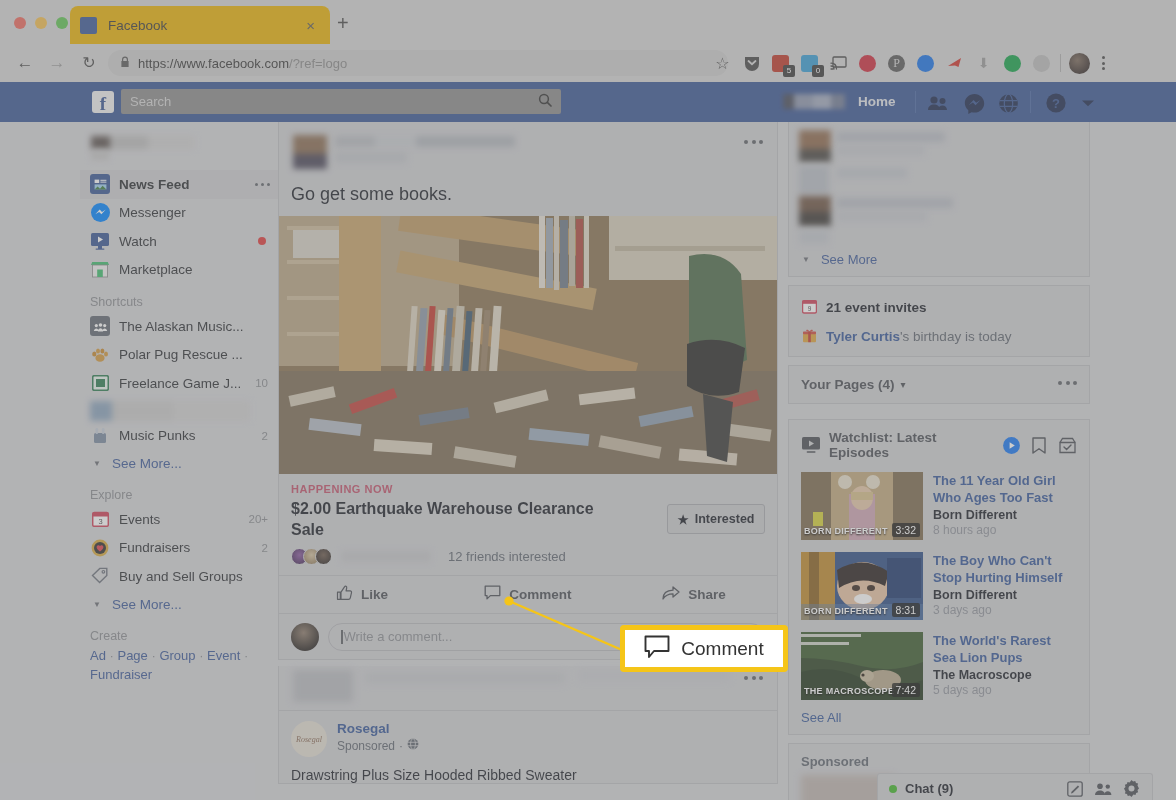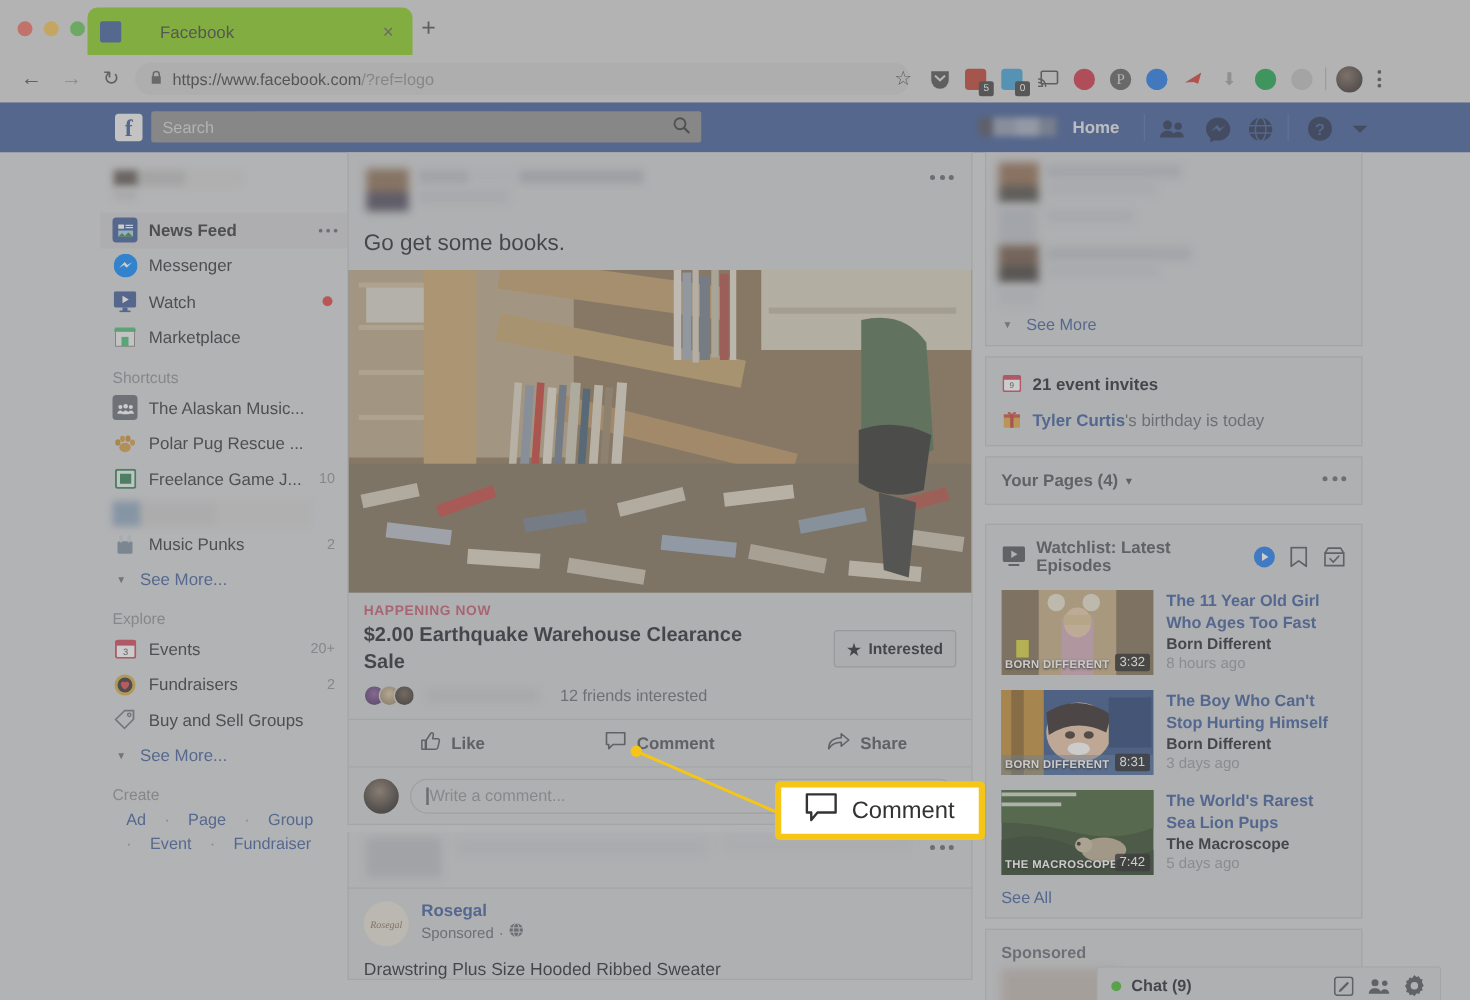--- a/index.html
+++ b/index.html
@@ -17,22 +17,22 @@
   .browser-topbar{
     position:absolute; top:0; left:0; width:1176px; height:44px;
     background:#d6d6d6;
   }
   .traffic{ position:absolute; top:17px; left:14px; display:flex; gap:9px; }
   .traffic span{ width:12px; height:12px; border-radius:50%; display:block; }
   .t-red{ background:#ed6a5e; } .t-yellow{ background:#f4bf4f; } .t-green{ background:#61c554; }
 
   .tab{
     position:absolute; top:6px; left:70px; width:260px; height:38px;
-    background:#84cc16; border-radius:8px 8px 0 0;
-    display:flex; align-items:center; padding:0 10px;gap:20px;
+    background:#eab308; border-radius:8px 8px 0 0;
+    display:flex; align-items:center; padding:0 10px;
   }
   .tab-fav{
     width:17px;height:17px;background:#3b5998;border-radius:2px;
     color:#fff;font-family:"Liberation Serif",serif;font-weight:bold;font-size:14px;
     display:flex;align-items:center;justify-content:center;line-height:1;
   }
   .tab-title{ margin-left:11px; font-size:13.5px; color:#3b3b3b; flex:1; }
   .tab-close{ font-size:15px; color:#5a5a5a; padding:0 5px; cursor:default;}
   .newtab{ position:absolute; top:12px; left:337px; font-size:20px; color:#4a4a4a; font-weight:300;}
 
@@ -109,21 +109,21 @@
   .sb-count{ position:absolute; right:10px; font-size:11.5px; color:#8a8d91;}
   .sb-dot{ position:absolute; right:12px; width:8px;height:8px;border-radius:50%;background:#e03b3b;}
   .sb-dots{ position:absolute; right:8px; display:flex;gap:2.5px;}
   .sb-dots i{ width:3.5px;height:3.5px;border-radius:50%;background:#62666d;display:block;}
   .sb-head{ font-size:12.5px; color:#8a8d91; padding:11px 0 3px 10px;}
   .sb-more{ display:flex;align-items:center; height:27px; padding-left:10px; font-size:13.5px; color:#3b5998;}
   .caret{ font-size:8px; color:#6b6f76; margin-right:11px; margin-left:3px;}
   .sb-blurrow{ height:20px; margin:3px 0 1px 10px; width:160px; filter:blur(3px);
     background:linear-gradient(90deg,#8ba4bd 0 14%, #cacaca 14% 52%, #d0d0d0 52% 100%);}
   .create-links{ padding-left:10px; font-size:13px; color:#3b5998; line-height:19px; width:180px;}
-  .create-links span{ color:#3b5998;margin-left:11px; }
+  .create-links span{ color:#3b5998; }
   .create-links .sepdot{ color:#8a8d91; }
 
   
   .feed{ position:absolute; top:0; left:278px; width:500px; }
   .card{ background:#cfd0d3; border:1px solid #bdbec1; }
   .post-head{ height:62px; position:relative; padding:12px 12px 0 12px;}
   .ph-blur1{ position:absolute; top:13px; left:14px; width:34px;height:34px; filter:blur(3.2px);
      background:linear-gradient(180deg,#8a6c52 0 55%, #4b4759 55% 100%);}
   .ph-blur2{ position:absolute; top:14px; left:56px; width:180px;height:11px; filter:blur(3px);
      background:linear-gradient(90deg,#b9bcc2 0 22%, #c9ccd1 22% 45%, #b2b6bd 45% 100%);}

